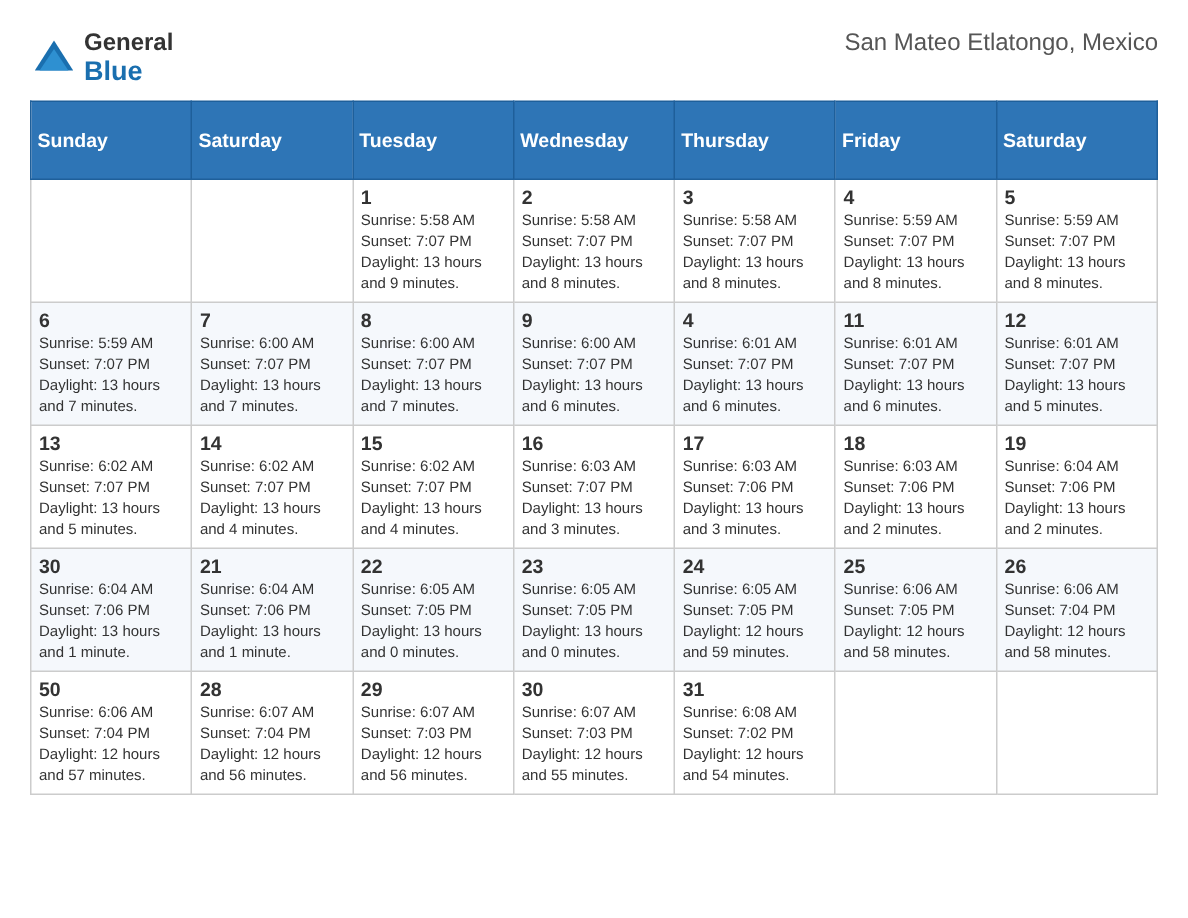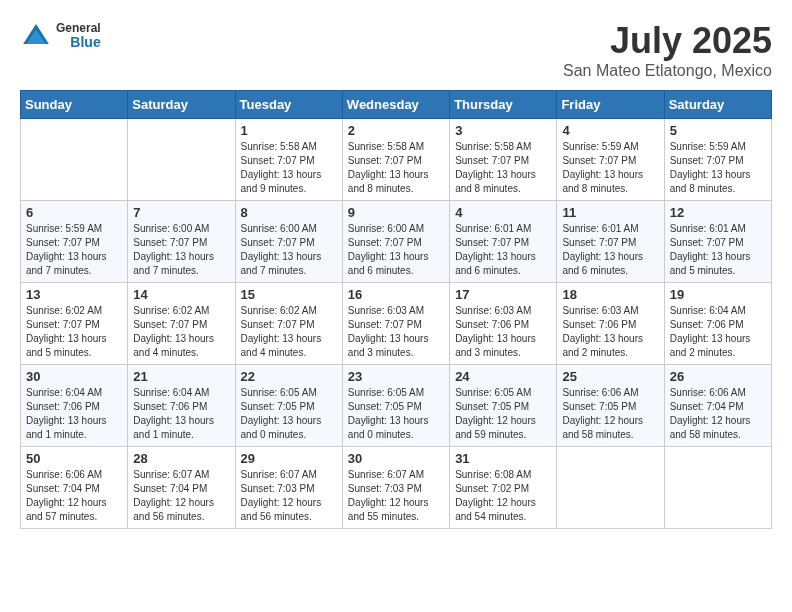--- a/index.html
+++ b/index.html
@@ -20,29 +20,28 @@
       display: flex;
       align-items: center;
       gap: 4px;
     }
     .logo-text {
       display: flex;
       flex-direction: column;
       line-height: 1.1;
     }
     .logo-general {
-      font-size: 12px;
+      font-size: 16px;
       font-weight: bold;
       color: #333;
     }
     .logo-blue {
-      font-size: 14px;
+      font-size: 18px;
       font-weight: bold;
       color: #1a6faf;
-      text-align: right;
     }
     .logo-icon {
       width: 32px;
       height: 32px;
     }
     .title-block {
       text-align: right;
     }
     .month-title {
       font-size: 36px;
@@ -55,21 +54,21 @@
     }
     .calendar {
       width: 100%;
       border-collapse: collapse;
       border: 1px solid #ccc;
     }
     .calendar th {
       background-color: #2e75b6;
       color: #fff;
       font-size: 13px;
-      padding: 6px 4px;
+      padding: 18px 4px;
       text-align: left;
       border: 1px solid #1e5f9a;
       font-weight: bold;
     }
     .calendar td {
       vertical-align: top;
       border: 1px solid #ccc;
       padding: 4px 5px;
       width: calc(100% / 7);
       min-height: 80px;
@@ -103,21 +102,20 @@
     <svg class="logo-icon" viewBox="0 0 40 40" xmlns="http://www.w3.org/2000/svg">
       <polygon points="20,5 36,30 4,30" fill="#1a6faf"></polygon>
       <polygon points="20,12 32,30 8,30" fill="#2e90d1"></polygon>
     </svg>
     <div class="logo-text">
       <span class="logo-general">General</span>
       <span class="logo-blue">Blue</span>
     </div>
   </div>
   <div class="title-block">
-    <div class="month-title">July 2025</div>
     <div class="location-title">San Mateo Etlatongo, Mexico</div>
   </div>
 </div>
 
 <table class="calendar">
   <thead>
     <tr>
     <th>Sunday</th>
         <th>Saturday</th>
         <th>Tuesday</th>

